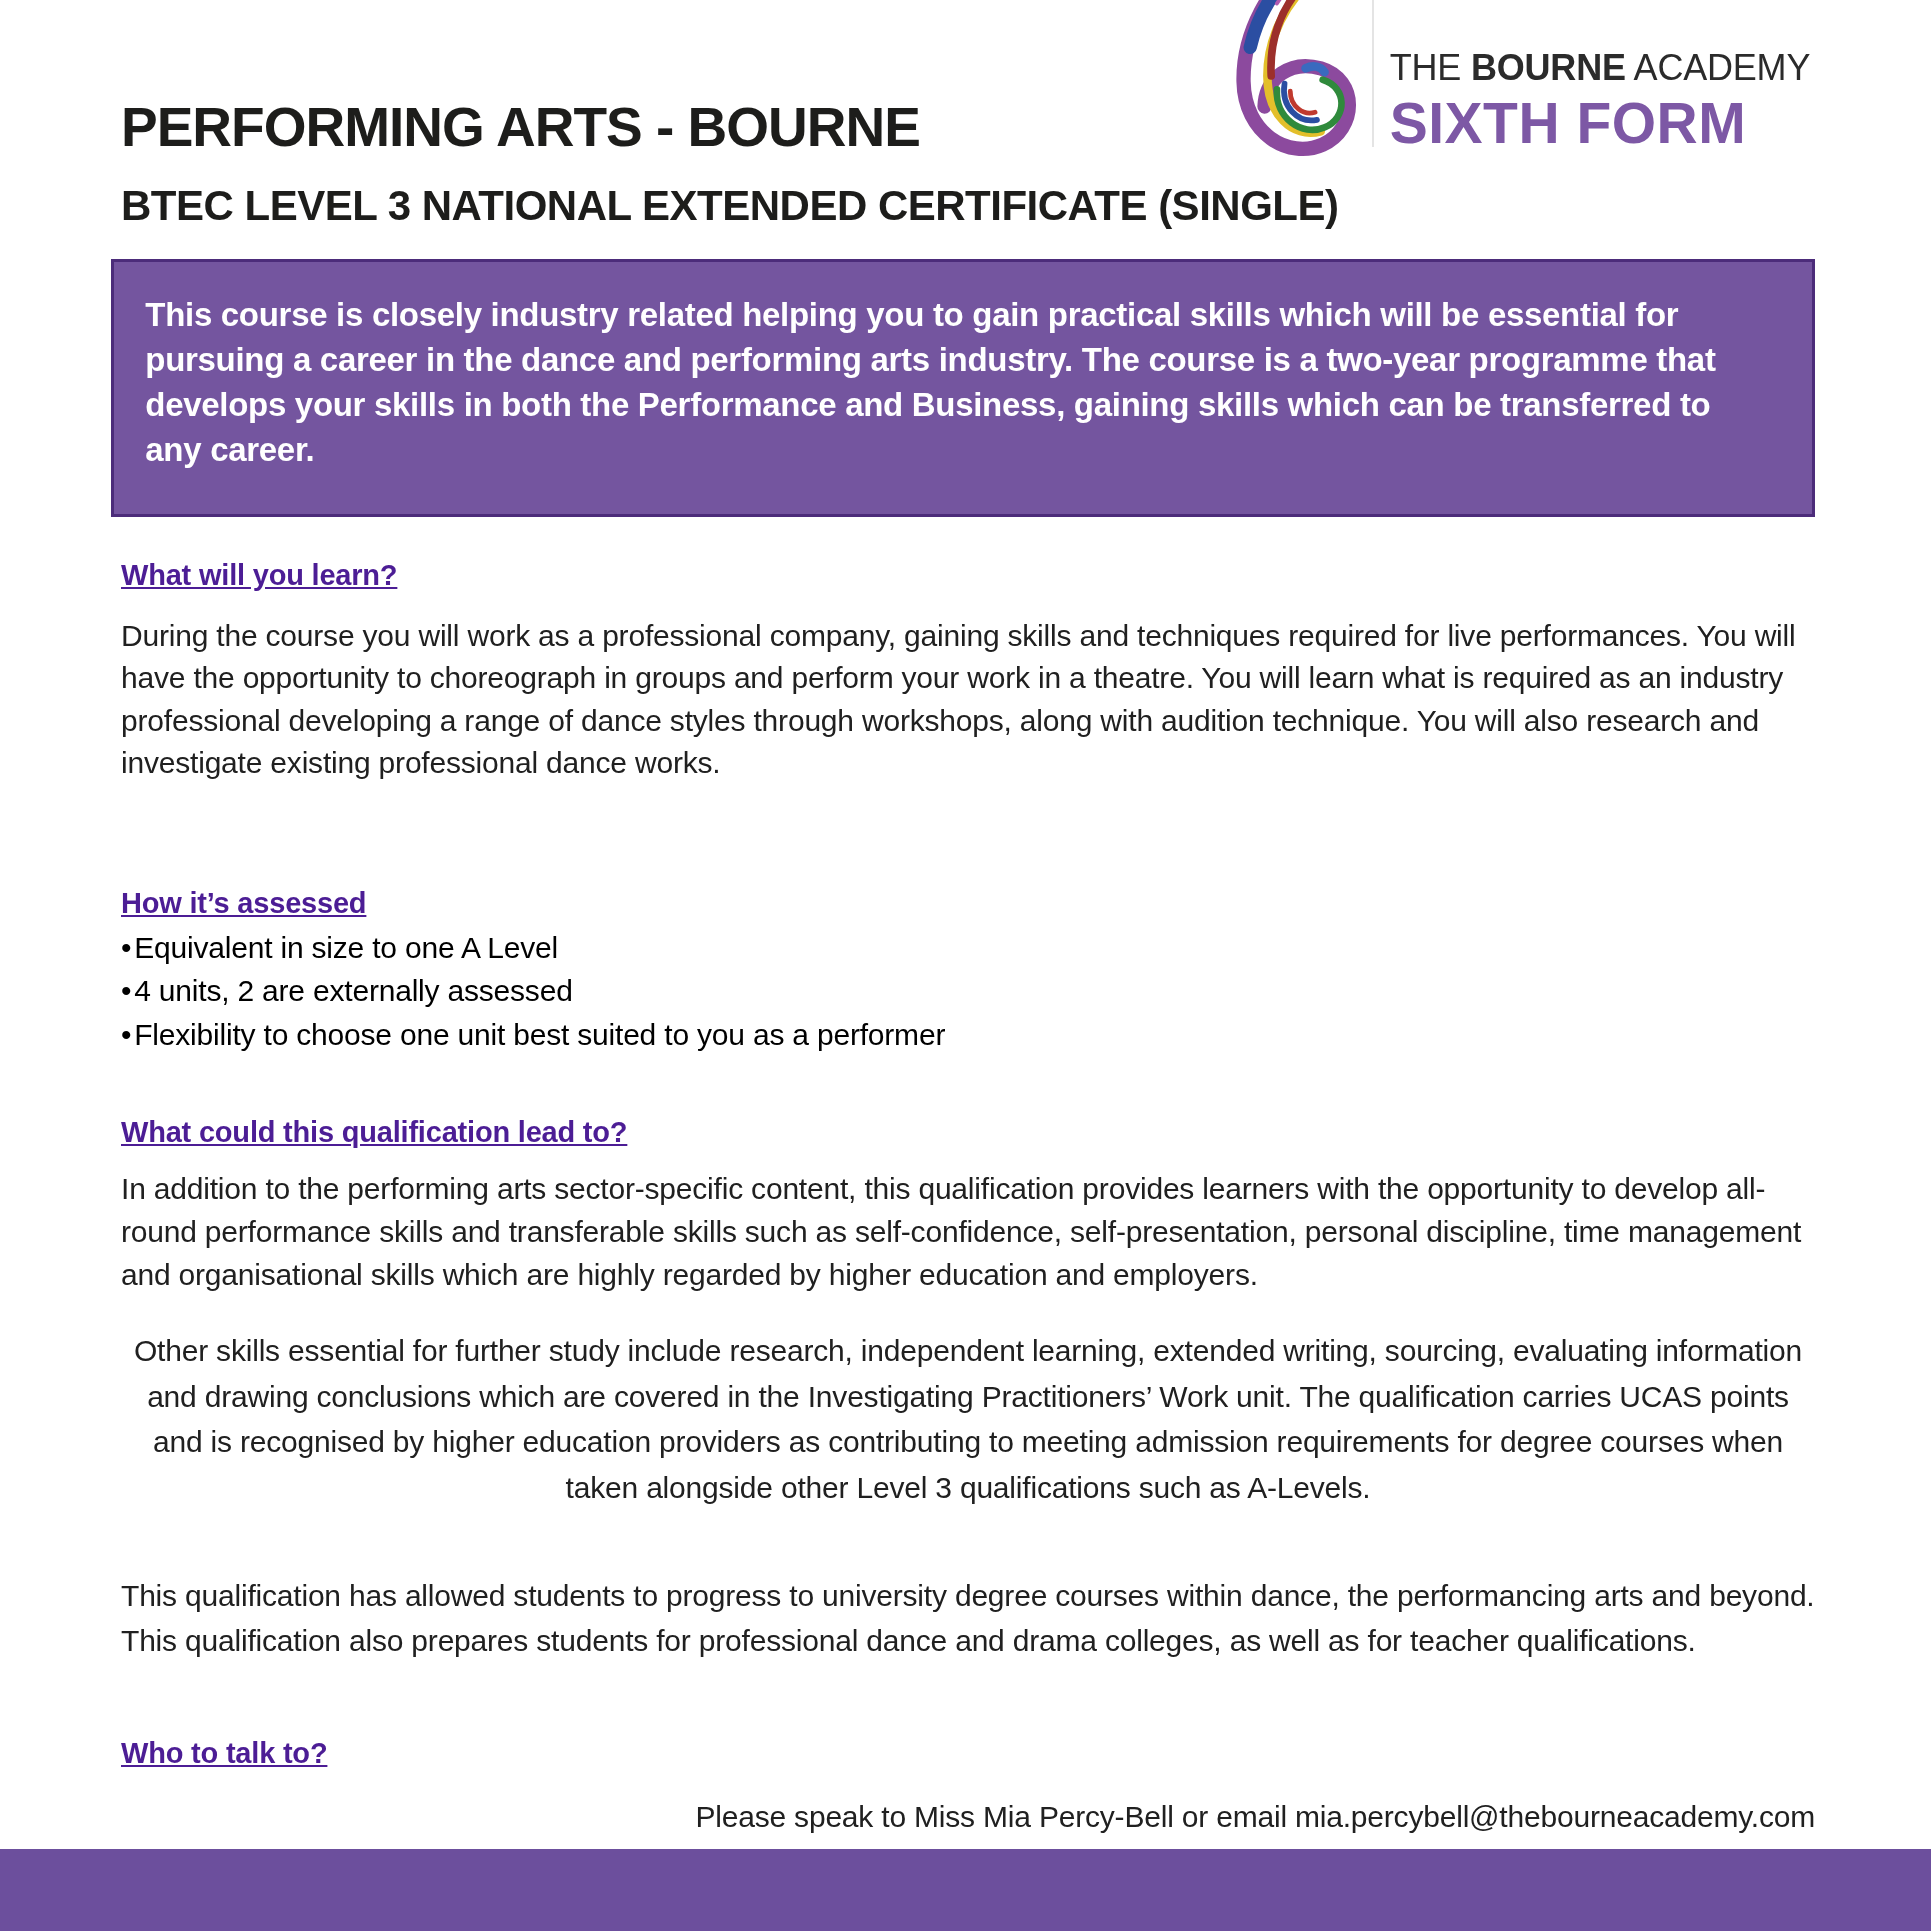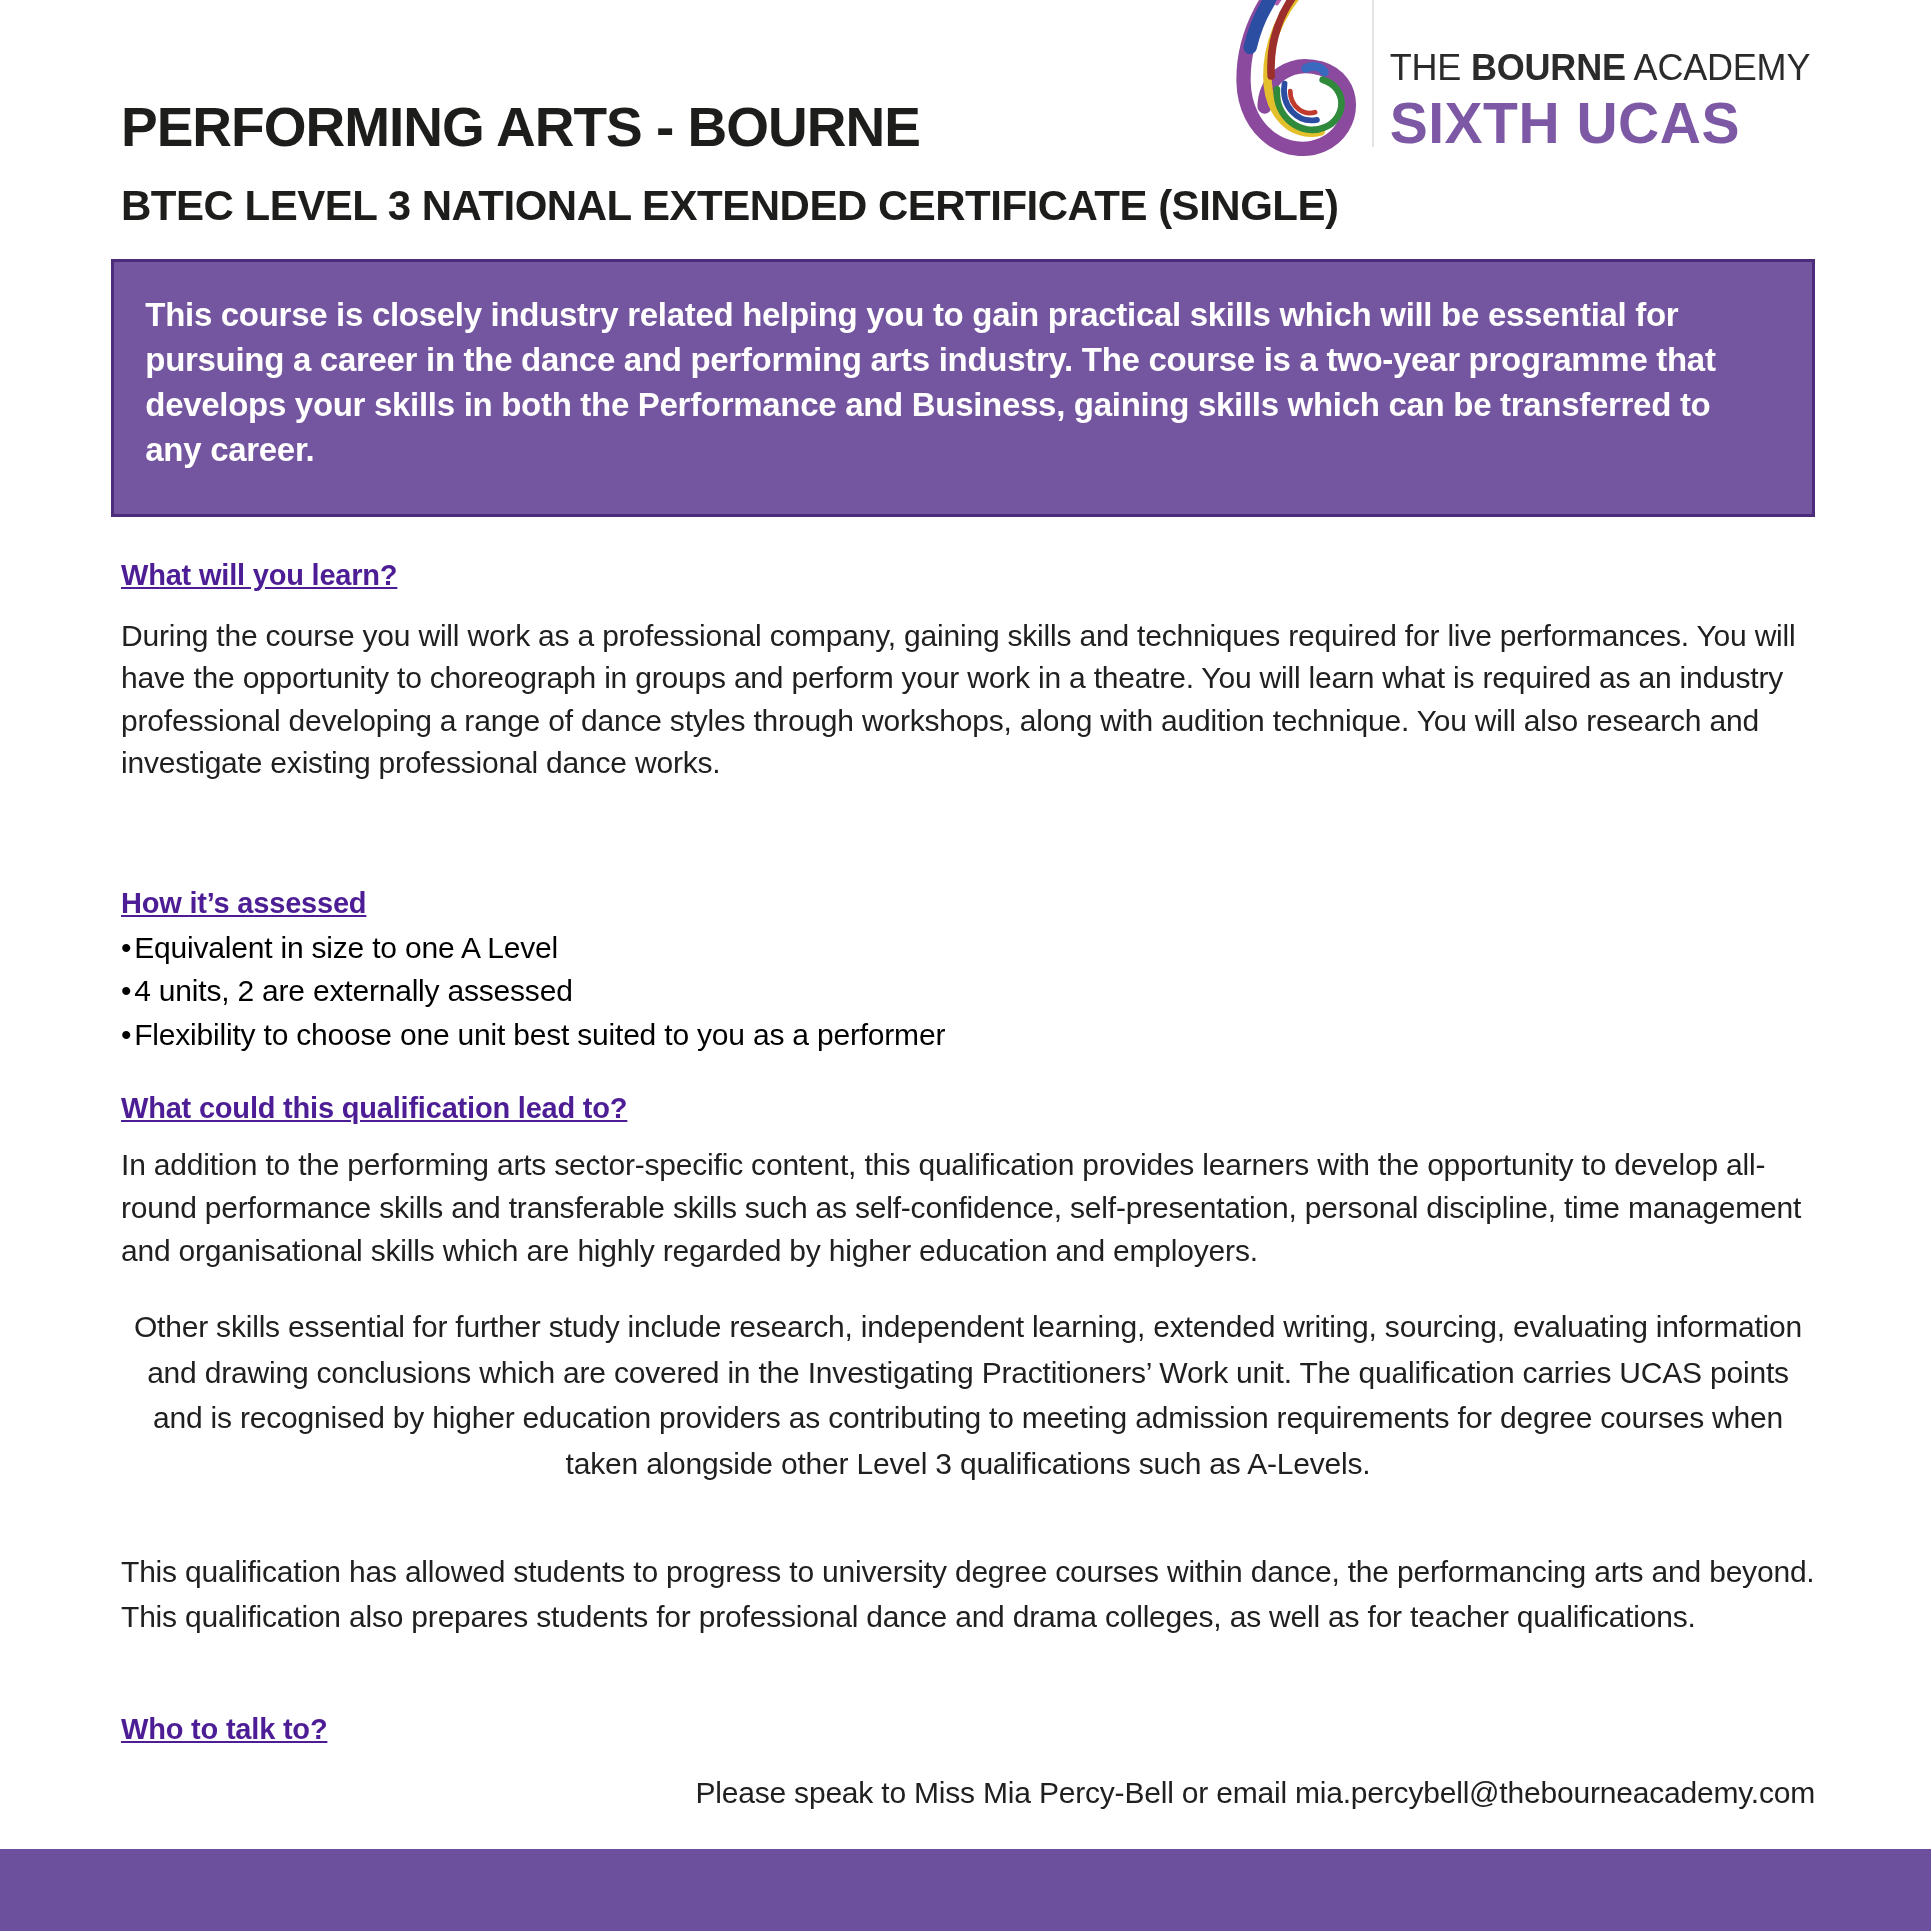--- a/index.html
+++ b/index.html
@@ -50,21 +50,21 @@
   .body-text{font-size:30px;line-height:1.42;margin:0;color:#202020;}
 
   .sec-learn h3{margin-top:42px;}
   .sec-learn p{margin-top:23px;}
 
   .sec-assessed h3{margin-top:102px;}
   .assessed-list{list-style:none;margin:5.8px 0 0;padding:0;}
   .assessed-list li{font-size:30px;line-height:1.45;color:#000000;}
   .assessed-list li::before{content:"\2022";margin-right:2.9px;}
 
-  .sec-lead h3{margin-top:36px;}
+  .sec-lead h3{margin-top:60px;}
   .sec-lead .para1{margin-top:19.3px;}
   .sec-lead .para2{margin-top:32px;line-height:1.52;text-align:center;}
   .sec-lead .para3{margin-top:62px;line-height:1.52;}
 
   .sec-talk h3{margin-top:73px;}
   .sec-talk p{margin-top:26px;text-align:right;}
 
   .sec-req h3{margin-top:41px;}
 
   
@@ -90,21 +90,21 @@
           <path d="M112 34 C 74 62, 56 104, 56 142 C 56 182, 82 208, 112 200" stroke="#e3bf2b" stroke-width="9" stroke-linecap="round"></path>
           <path d="M98 42 C 68 70, 58 108, 60 142" stroke="#9c2f2b" stroke-width="8" stroke-linecap="round"></path>
           <path d="M66 156 C 64 186, 92 206, 116 196 C 140 186, 140 154, 114 146" stroke="#2f8a3c" stroke-width="7" stroke-linecap="round"></path>
           <path d="M74 150 C 70 174, 88 192, 108 188" stroke="#2b4ea2" stroke-width="6" stroke-linecap="round"></path>
           <path d="M80 158 C 80 174, 94 184, 106 180" stroke="#c03a2e" stroke-width="5" stroke-linecap="round"></path>
           <path d="M96 134 C 104 130, 112 132, 116 138" stroke="#3a6abf" stroke-width="9" stroke-linecap="round"></path>
         </svg>
         <div class="logo-divider"></div>
         <div class="logo-text">
           <div class="logo-line1"><span>THE </span><b>BOURNE</b><span> ACADEMY</span></div>
-          <div class="logo-line2">SIXTH UCAS</div>
+          <div class="logo-line2">SIXTH FORM</div>
         </div>
       </div>
     </header>
 
     <div class="banner">
       <p>This course is closely industry related helping you to gain practical skills which will be essential for pursuing a career in the dance and performing arts industry. The course is a two-year programme that develops your skills in both the Performance and Business, gaining skills which can be transferred to any career.</p>
     </div>
 
     <main>
 

